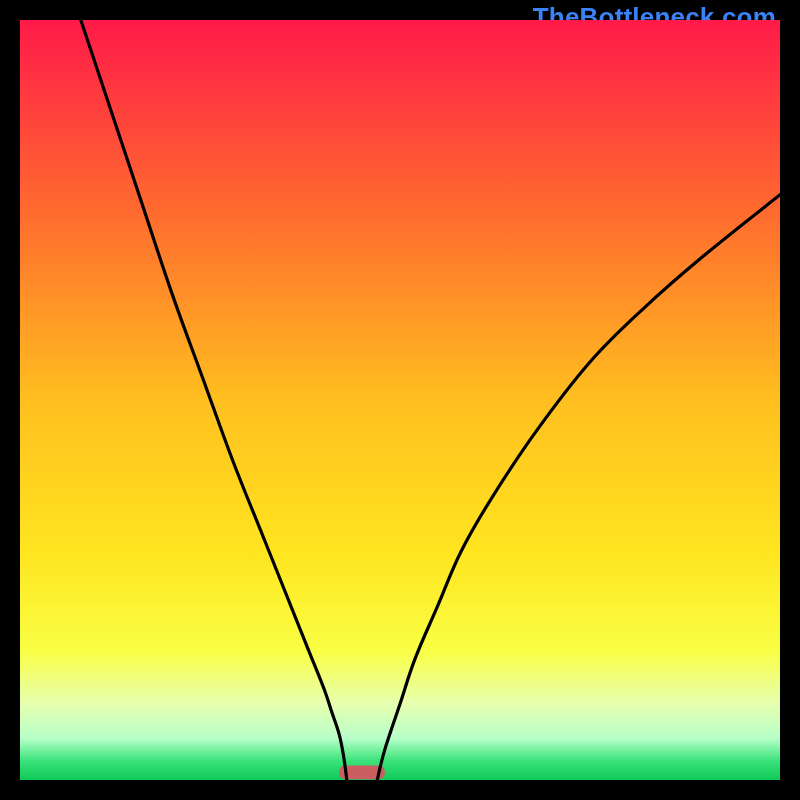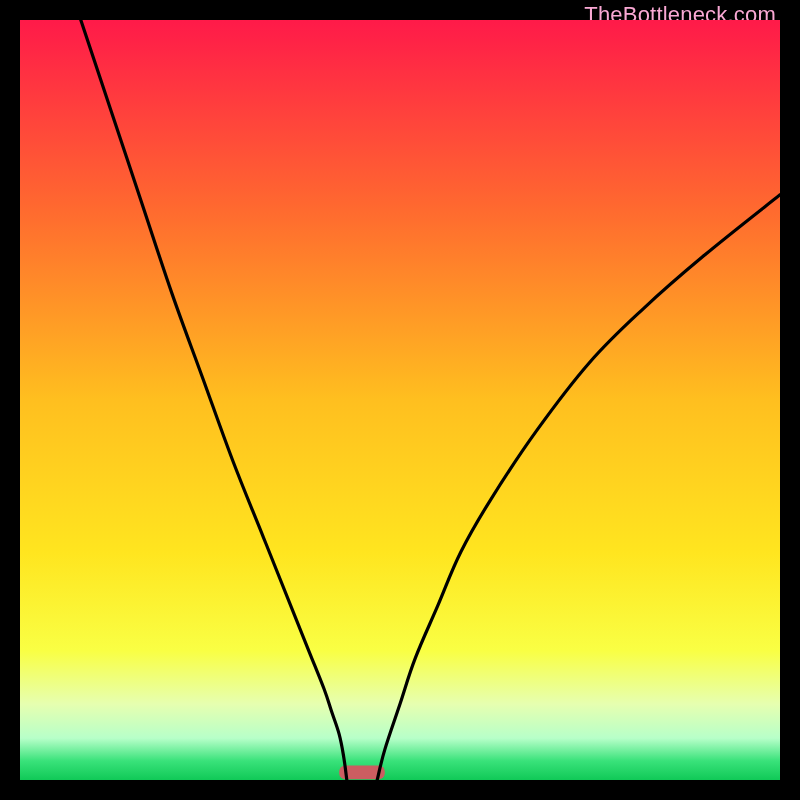--- a/index.html
+++ b/index.html
@@ -23,23 +23,23 @@
     position: absolute;
     left: 0;
     top: 0;
     width: 760px;
     height: 760px;
   }
   .watermark {
     position: absolute;
     top: 2px;
     right: 24px;
-    color: #f9a8d4;
-    font-size: 22px;
-    font-weight: 400;
+    color: #3b82f6;
+    font-size: 26px;
+    font-weight: 700;
     letter-spacing: 0.2px;
   }
   svg { display: block; }
 </style>
 </head>
 <body>
 
 <div class="watermark">TheBottleneck.com</div>
 
 <div class="frame">

